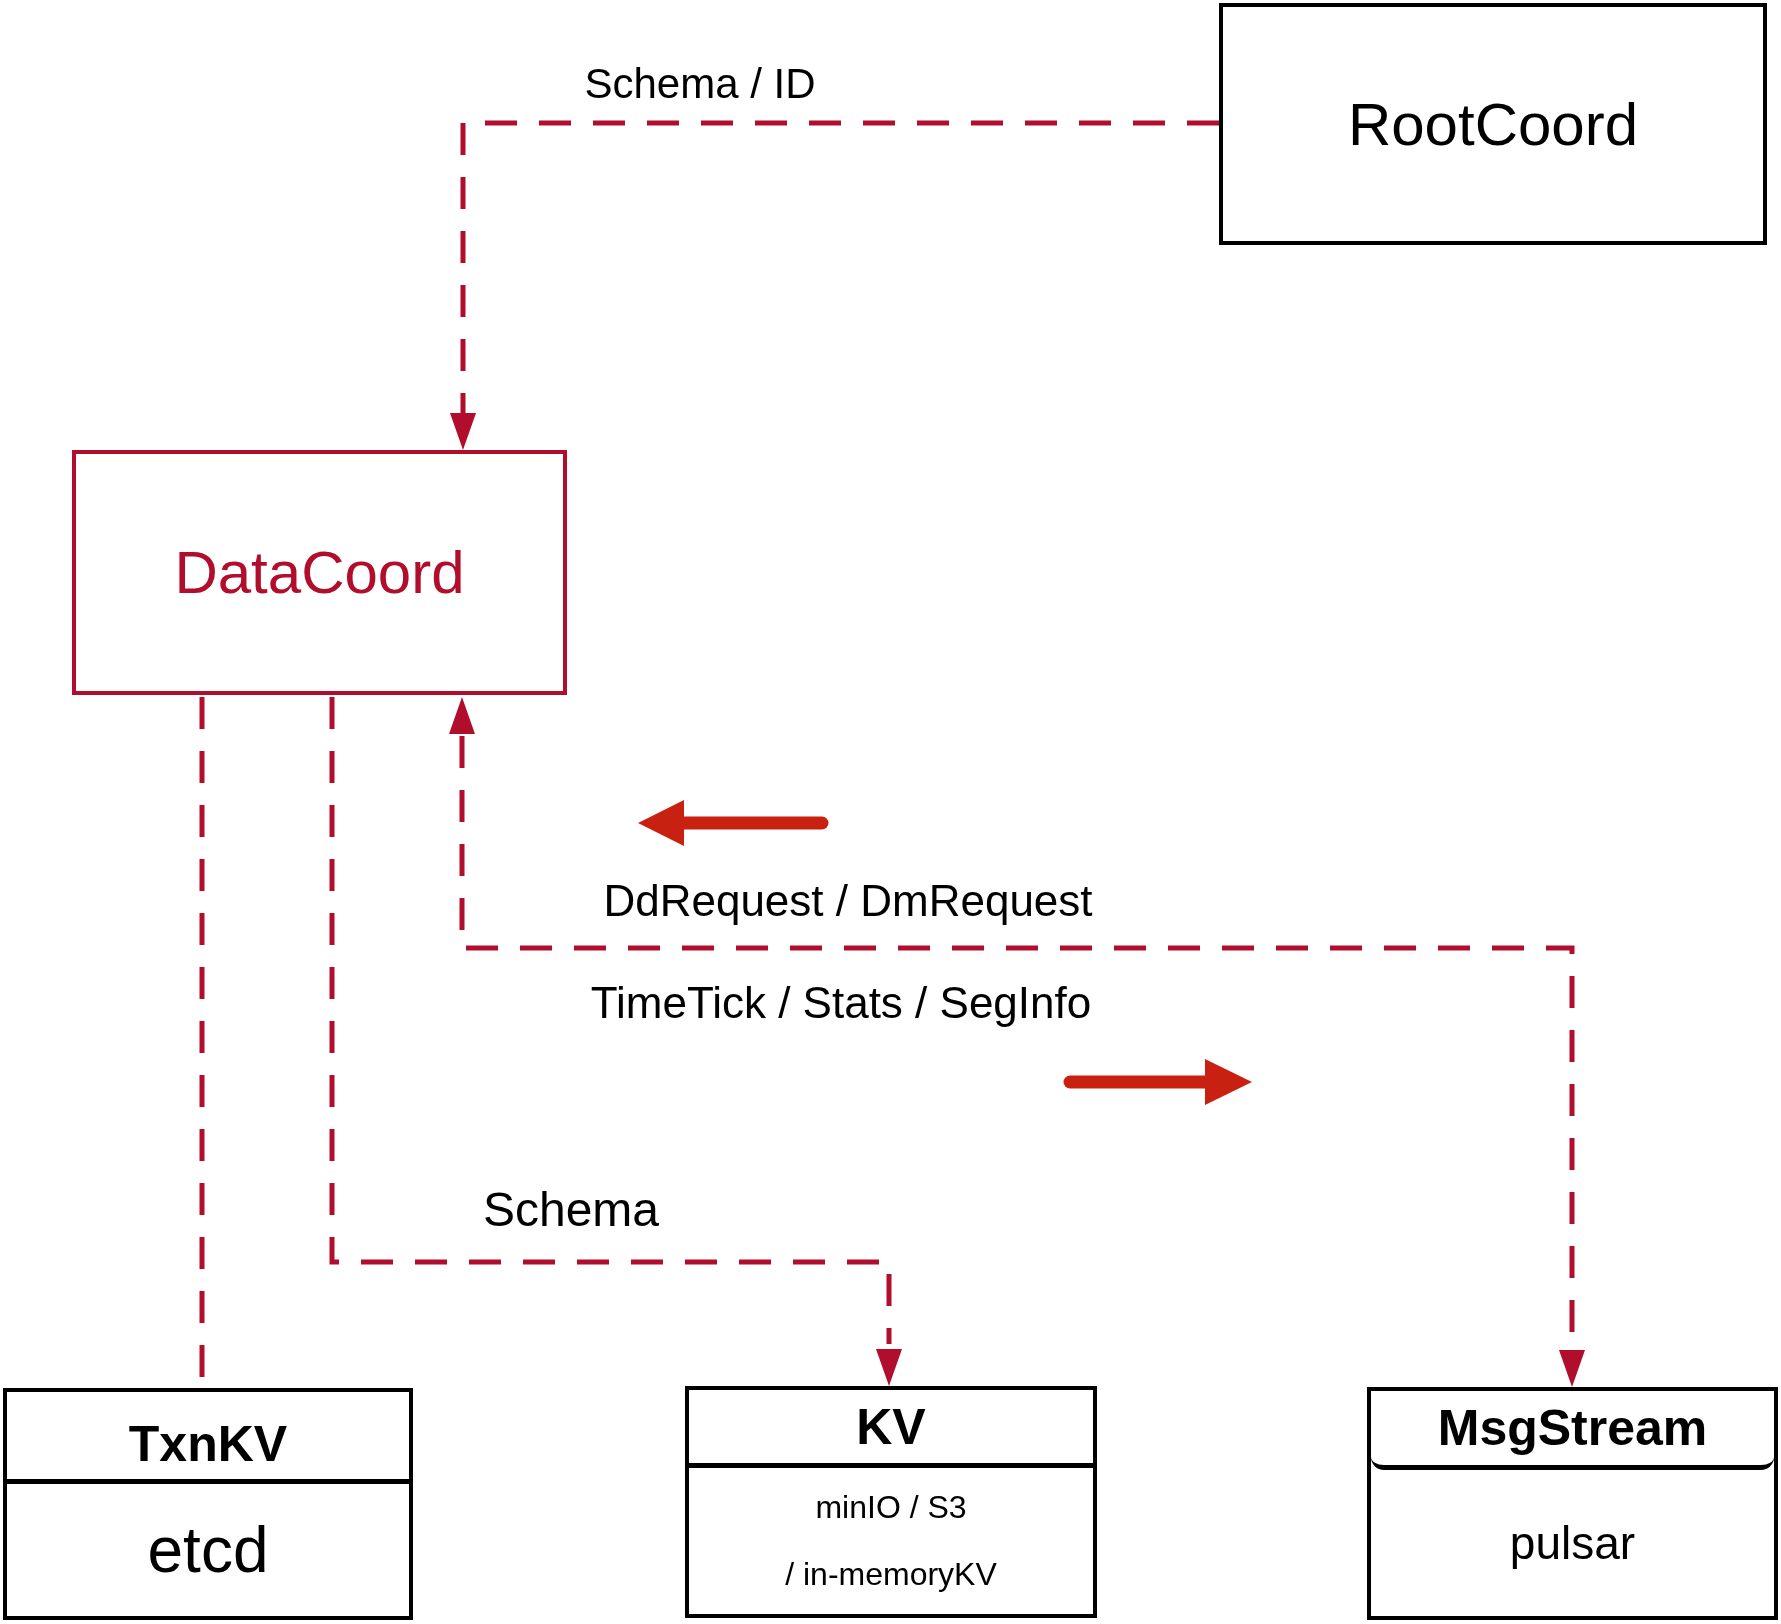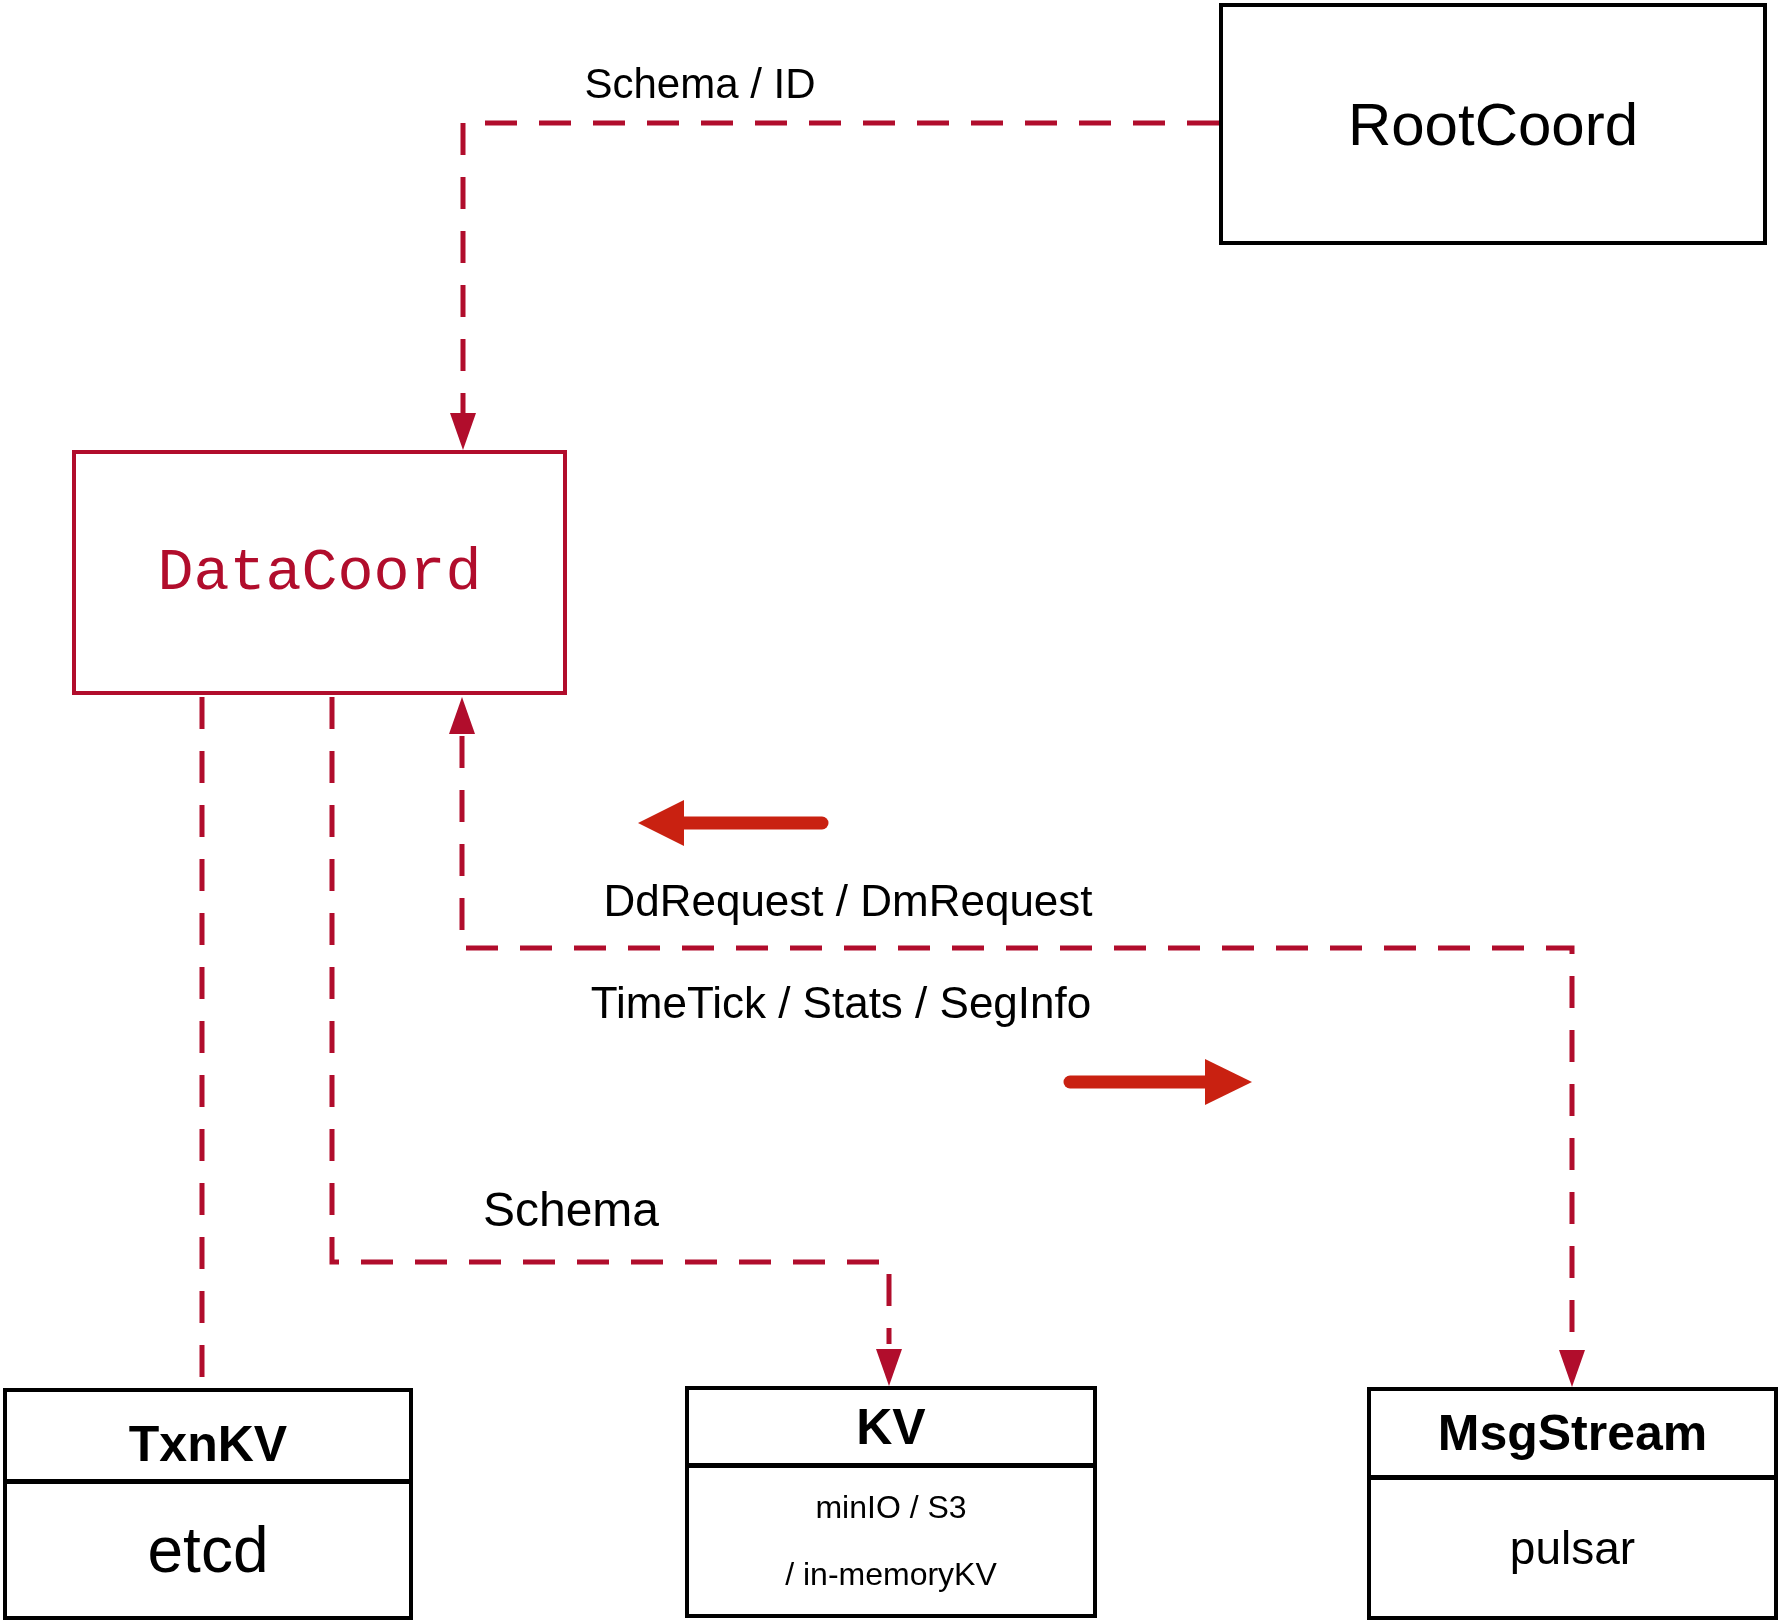--- a/index.html
+++ b/index.html
@@ -80,41 +80,41 @@
     <g>
       <line class="solid-line" x1="1070" y1="1082" x2="1208" y2="1082"></line>
       <polygon class="solid-head" points="1252,1082 1205,1059 1205,1105"></polygon>
     </g>
   </svg>
 
   <div class="box" style="left:1219px;top:3px;width:548px;height:242px;">
     <span class="big-title">RootCoord</span>
   </div>
 
-  <div class="box red-box" style="left:72px;top:450px;width:495px;height:245px;font-family:Liberation Mono, monospace;">
+  <div class="box red-box" style="left:72px;top:450px;width:495px;height:245px;">
     <span class="big-title">DataCoord</span>
   </div>
 
   <div class="box table-box" style="left:3px;top:1388px;width:410px;height:232px;">
     <div class="table-header" style="height:76px;margin-top:16px;">TxnKV</div>
     <div class="table-body">
       <span>etcd</span>
     </div>
   </div>
 
   <div class="box table-box" style="left:685px;top:1386px;width:412px;height:232px;">
     <div class="table-header" style="height:78px;">KV</div>
     <div class="table-body" style="font-size:32px;">
       <span>minIO / S3</span>
       <span>/ in-memoryKV</span>
     </div>
   </div>
 
   <div class="box table-box" style="left:1367px;top:1387px;width:411px;height:233px;">
-    <div class="table-header" style="height:89px;">MsgStream</div>
+    <div class="table-header" style="height:79px;border-radius:13px;">MsgStream</div>
     <div class="table-body" style="font-size:46px;">
       <span>pulsar</span>
     </div>
   </div>
 
   <div class="edge-label" style="left:700px;top:84px;font-size:42px;">Schema / ID</div>
 
   <div class="edge-label" style="left:848px;top:901px;">DdRequest / DmRequest</div>
 
   <div class="edge-label" style="left:841px;top:1003px;">TimeTick / Stats / SegInfo</div>

